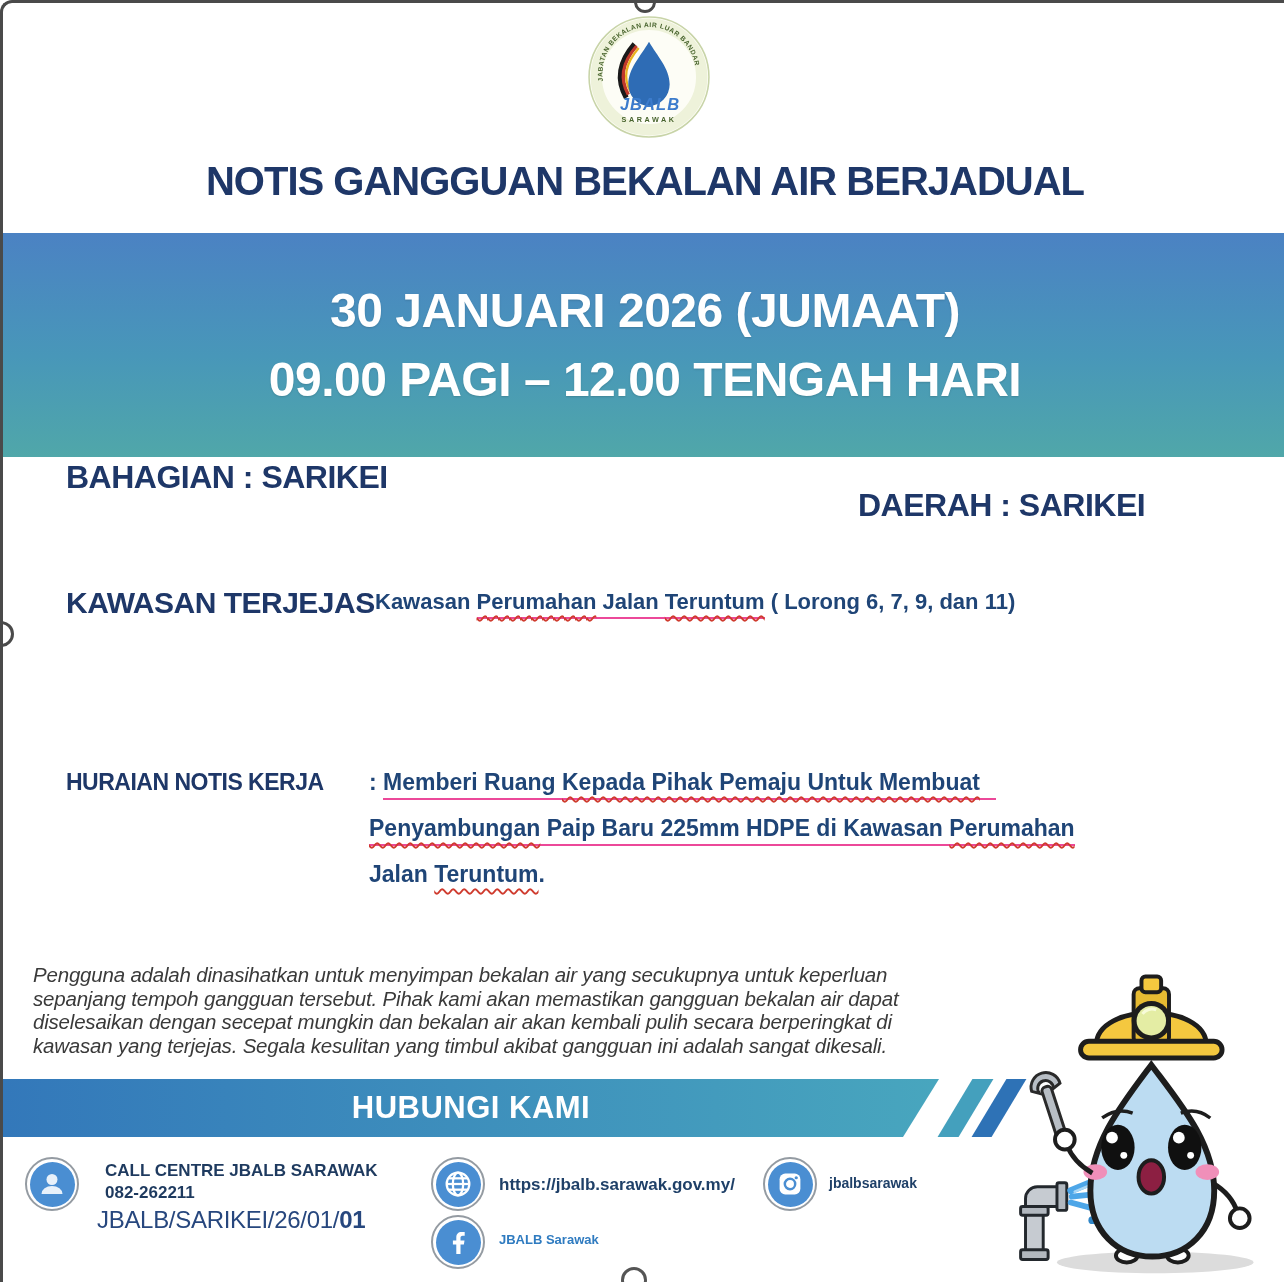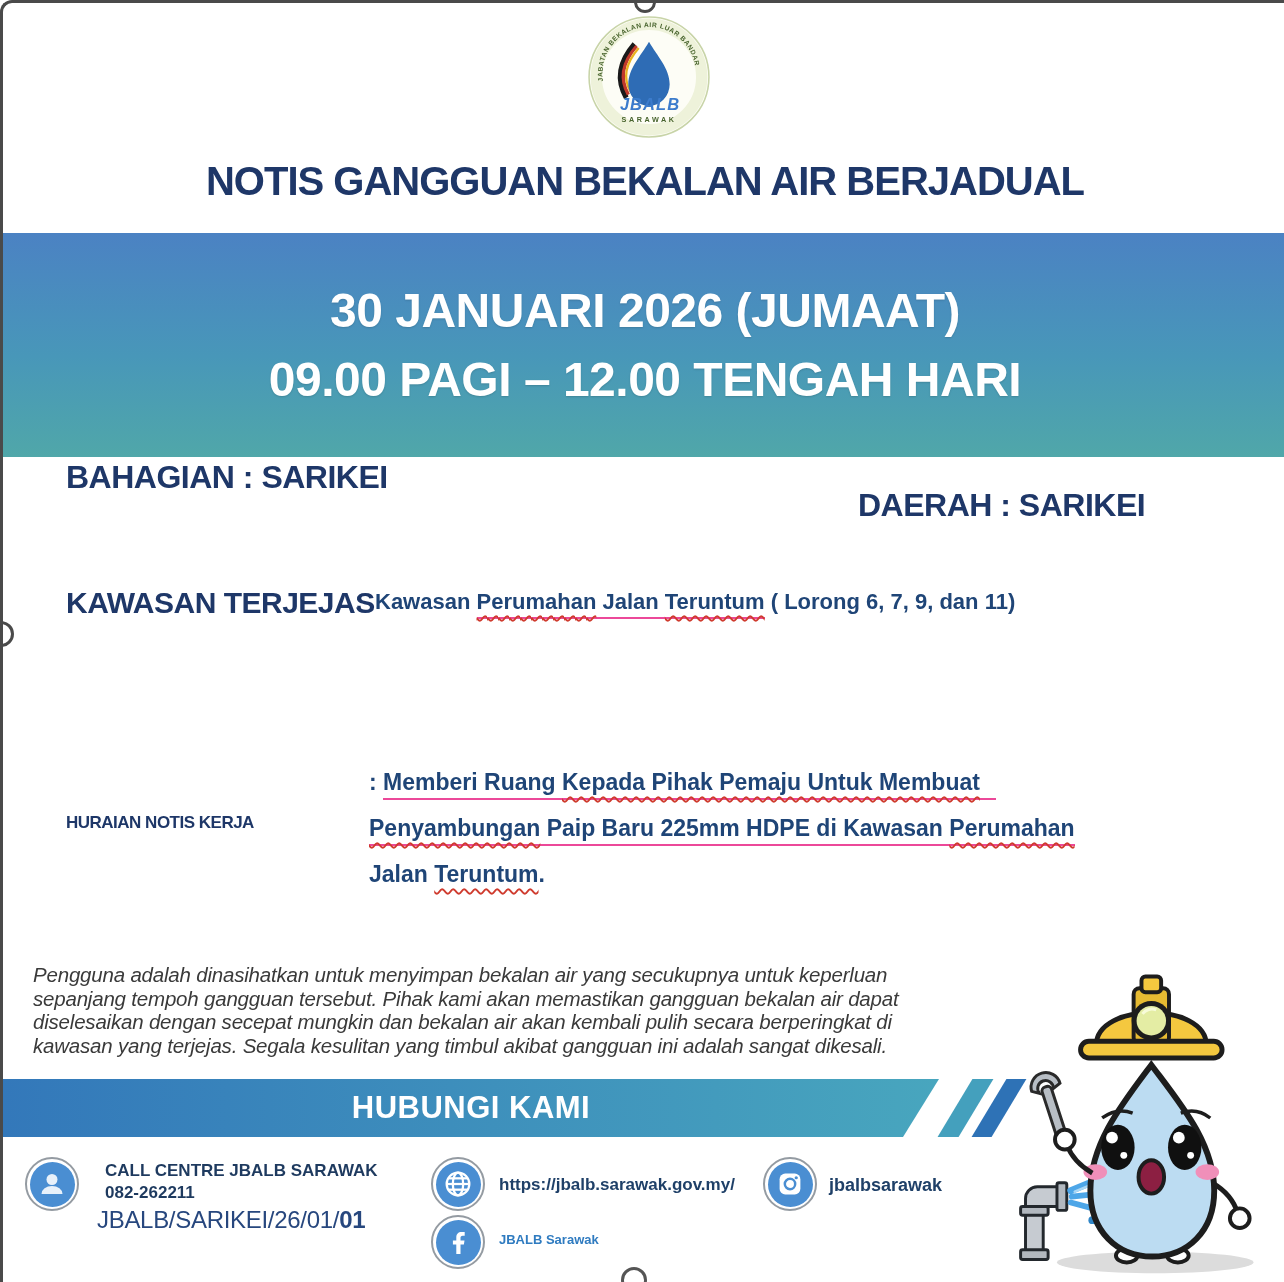--- a/index.html
+++ b/index.html
@@ -16,21 +16,21 @@
   .banner{position:absolute;top:230px;left:0;width:1284px;height:224px;
           background:linear-gradient(180deg,#4b82c3 0%,#4897b9 55%,#50a7a9 100%);
           color:#fff;display:flex;flex-direction:column;align-items:center;justify-content:center;gap:14px;}
   .banner-line{font-size:48px;font-weight:bold;letter-spacing:-0.5px;text-shadow:0 1px 2px rgba(0,0,0,0.15);}
   .lbl{position:absolute;font-weight:bold;color:#1e3768;letter-spacing:-0.5px;}
   .bahagian{left:63px;top:456px;font-size:32px;}
   .daerah{left:855px;top:484px;font-size:32px;}
   .k-label{left:63px;top:583px;font-size:30px;}
   .k-colon{left:352px;top:584px;font-size:24px;}
   .k-value{position:absolute;left:372px;top:586px;font-size:22px;font-weight:bold;color:#1f4577;}
-  .h-label{left:63px;top:766px;font-size:17px;margin-top:44px;}
+  .h-label{left:63px;top:766px;font-size:23px;}
   .h-lines{position:absolute;left:366px;top:766px;font-size:23px;font-weight:bold;color:#1f4577;width:740px;}
   .h-line{margin-bottom:19px;}
   .u-solid{border-bottom:2px solid #ec4899;padding-bottom:3px;}
   .tail{padding-right:16px;}
   .u-wavy{text-decoration-line:underline;text-decoration-style:wavy;text-decoration-color:#cf3b2e;
           text-decoration-thickness:2px;text-underline-offset:6px;}
   .advisory{position:absolute;left:30px;top:960px;font-style:italic;color:#3a3a3a;
             font-size:20.5px;line-height:23.5px;letter-spacing:-0.2px;}
   .contact-bar{position:absolute;left:0;top:1076px;width:936px;height:58px;
                background:linear-gradient(90deg,#3378ba,#48a6be);
@@ -45,21 +45,21 @@
   .ic-blue{width:45px;height:45px;border-radius:50%;background:#4a8ed2;
            display:flex;align-items:center;justify-content:center;}
   .ic-call{left:22px;top:1154px;}  .ic-web{left:428px;top:1154px;}
   .ic-fb{left:428px;top:1212px;}   .ic-ig{left:760px;top:1154px;}
   .call-text{position:absolute;left:94px;top:1157px;font-size:17px;font-weight:bold;
              color:#1e3a5f;line-height:22px;margin-left:8px;}
   .ref{position:absolute;left:94px;top:1203px;font-size:24px;color:#27477e;letter-spacing:-0.3px;}
   .ref b{font-weight:bold;}
   .web-text{position:absolute;left:496px;top:1172px;font-size:17px;font-weight:bold;color:#1f4068;}
   .fb-text{position:absolute;left:496px;top:1229px;font-size:13px;font-weight:bold;color:#2f7bc0;}
-  .ig-text{position:absolute;left:826px;top:1172px;font-size:18px;font-weight:bold;color:#1f4068;}
+  .ig-text{position:absolute;left:826px;top:1172px;font-size:14px;font-weight:bold;color:#1f4068;}
   .mascot{position:absolute;left:995px;top:950px;width:285px;height:328px;}
 </style>
 </head>
 <body>
 
 <div class="page">
 
   <div class="notch notch-top"></div>
   <div class="notch notch-left"></div>
   <div class="notch notch-bottom"></div>

